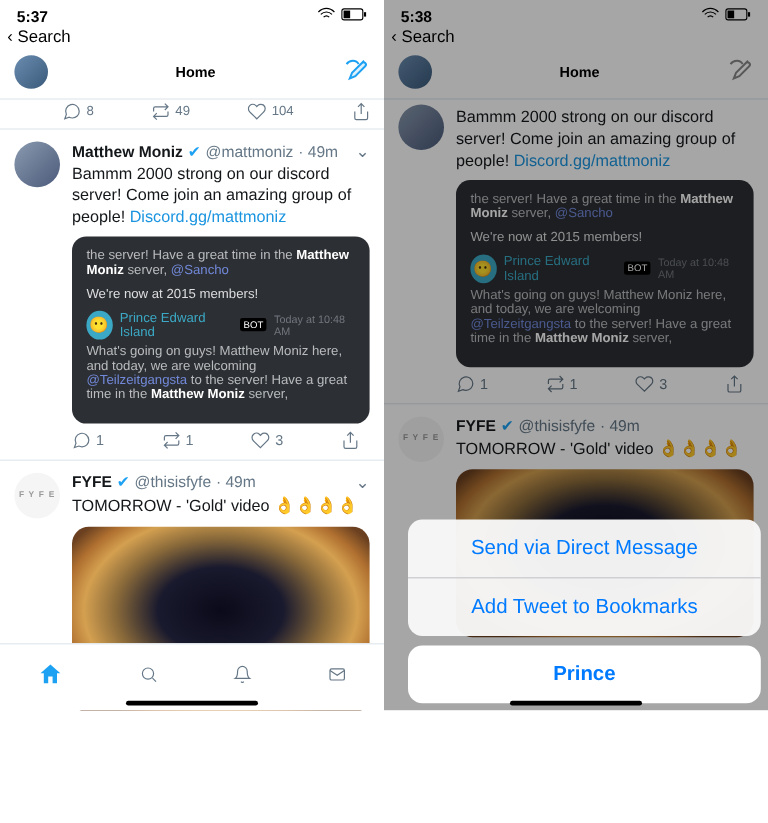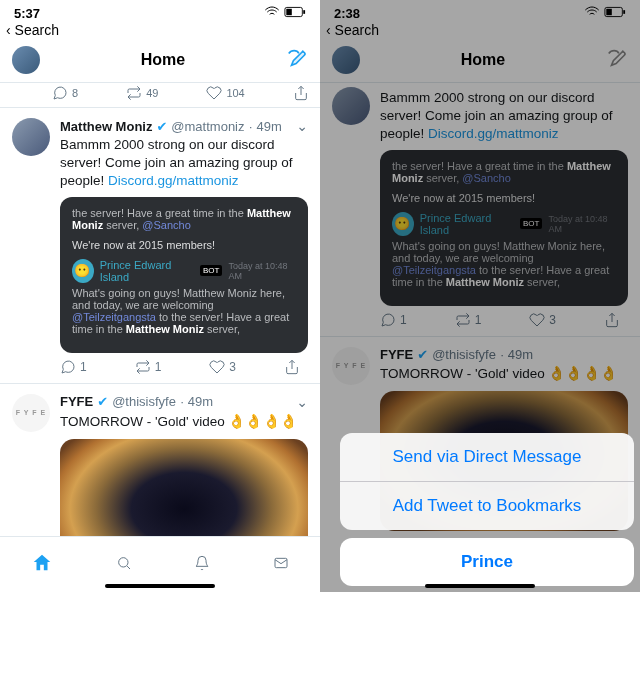--- a/index.html
+++ b/index.html
@@ -6,21 +6,21 @@
   body { font-family: -apple-system, BlinkMacSystemFont, "Segoe UI", Helvetica, Arial, sans-serif; background: #fff; width: 640px; height: 686px; overflow: hidden; position: relative; }
   .container { display: flex; width: 640px; height: 686px; }
   .phone { width: 320px; height: 592px; position: relative; background: #fff; overflow: hidden; border-radius: 0; }
   .phone.right { background: #fff; }
   .overlay-dim { position: absolute; inset: 0; background: rgba(0,0,0,0.35); z-index: 5; }
   .statusbar { height: 22px; display: flex; align-items: center; justify-content: space-between; padding: 4px 14px 0 14px; font-size: 13px; font-weight: 600; }
   .statusbar .right-icons { display: flex; align-items: center; gap: 4px; }
   .back-search { font-size: 14px; color: #000; padding: 0 6px 2px 6px; }
   .header { display: flex; align-items: center; justify-content: space-between; padding: 6px 12px 8px 12px; border-bottom: 1px solid #e1e8ed; }
   .avatar { width: 28px; height: 28px; border-radius: 50%; background: linear-gradient(135deg,#6a8caf,#3a5a7a); }
-  .header-title { font-weight: 800; font-size: 16px; }
+  .header-title { font-weight: 800; font-size: 12px; }
   .compose-icon svg { width: 22px; height: 22px; }
   .feed { overflow: hidden; }
   .mini-actions { display: flex; gap: 48px; padding: 2px 16px 6px 52px; color: #657786; font-size: 11px; border-bottom: 1px solid #e1e8ed; }
   .mini-actions .act { display: flex; align-items: center; gap: 4px; }
   .tweet { padding: 10px 12px 8px 12px; display: flex; gap: 10px; border-bottom: 1px solid #e1e8ed; }
   .tw-avatar { width: 38px; height: 38px; border-radius: 50%; background: #ccd6dd; flex-shrink: 0; }
   .tw-body { flex: 1; min-width: 0; }
   .tw-head { display: flex; align-items: center; gap: 4px; font-size: 13px; }
   .tw-name { font-weight: 700; color: #14171a; }
   .tw-handle { color: #657786; }
@@ -237,21 +237,21 @@
             <rect x="3" y="5" width="18" height="14" rx="2"></rect>
             <path d="M3 7l9 6 9-6"></path>
           </svg></div>
     </div>
     <div class="home-indicator"></div>
   </div>
 
   <div class="phone right">
     <div style="position:relative;height:100%">
       <div class="statusbar">
-        <span>2:38</span>
+        <span>5:38</span>
         <div class="right-icons">
           <span><svg class="icon-svg" viewBox="0 0 24 24">
                 <path d="M2 9c6-6 14-6 20 0M5 12c4-4 10-4 14 0M8.5 15.5c2-2 5-2 7 0M12 19h0"></path>
               </svg></span>
           <span><svg width="22" height="12" viewBox="0 0 24 12">
                 <rect x="1" y="1" width="19" height="10" rx="2" fill="none" stroke="#000"></rect>
                 <rect x="2.5" y="2.5" width="6" height="7" fill="#000"></rect>
                 <rect x="21" y="4" width="2" height="4" fill="#000"></rect>
               </svg></span>
         </div>

